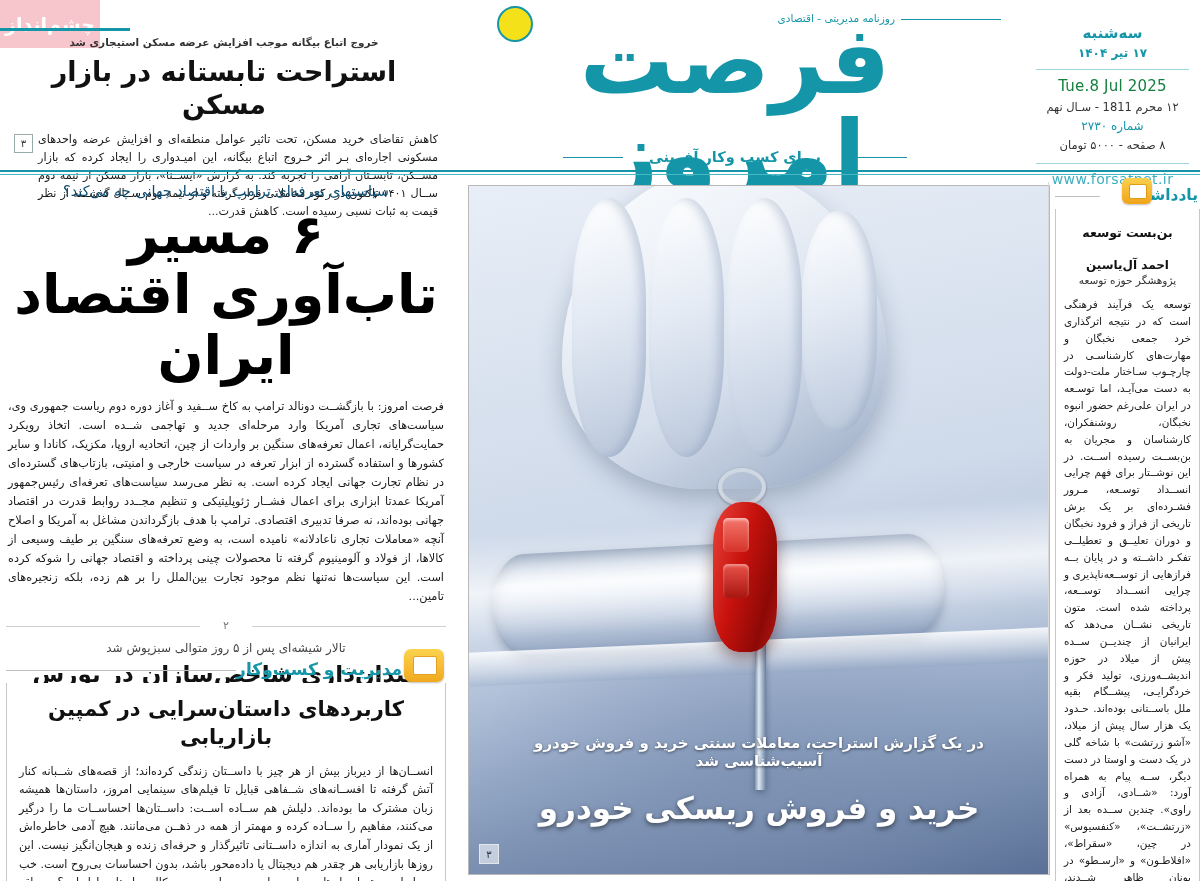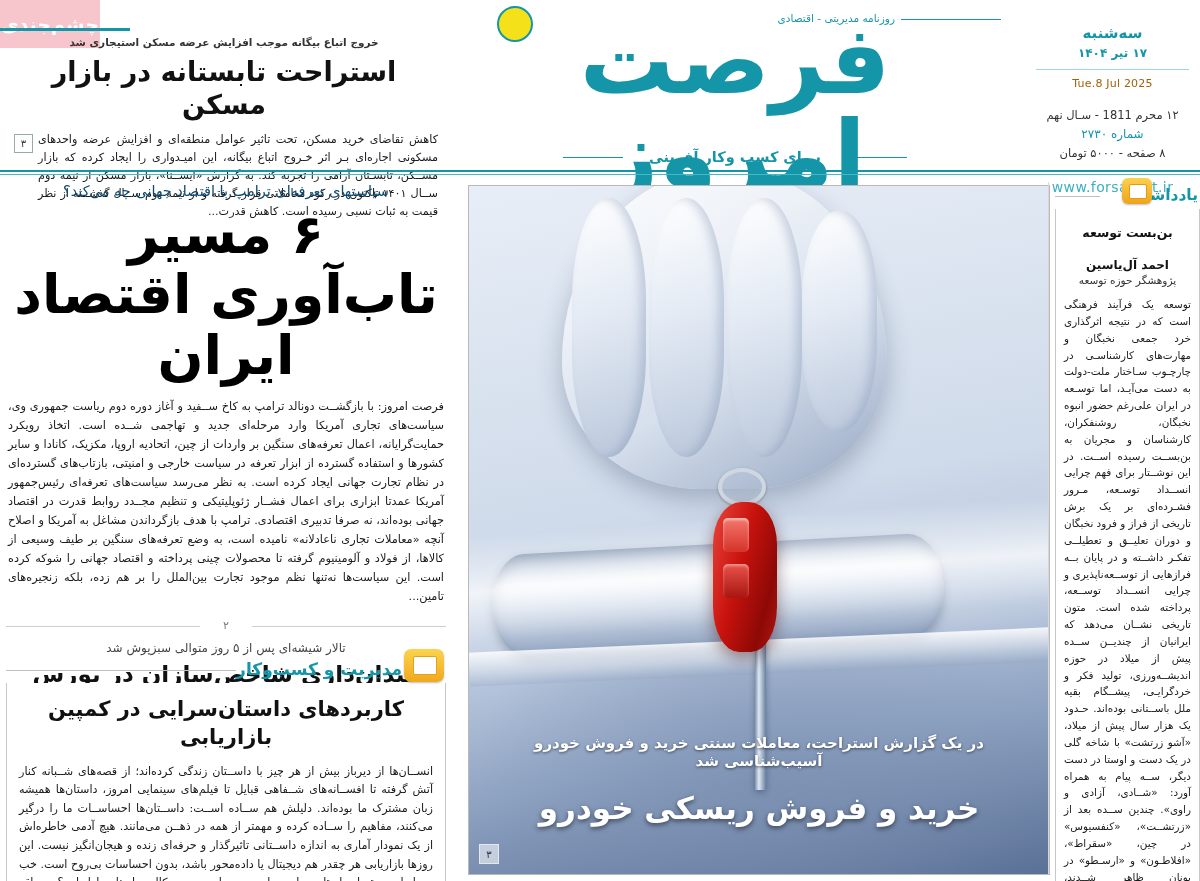--- a/index.html
+++ b/index.html
@@ -93,21 +93,21 @@
   .np-slogan-line.b{right:108px;}
 
   
   .np-info{
     position:absolute;left:1030px;top:6px;width:165px;text-align:center;direction:rtl;
     color:#1596a8;
   }
   .np-info .day{font-size:15px;font-weight:bold;line-height:1.45;margin-top:17px;}
   .np-info .date-fa{font-size:12px;font-weight:bold;line-height:1.4;}
   .np-info .sep{height:1px;background:#9ed6dd;margin:7px 6px;}
-  .np-info .greg{font-size:11px;color:#a16207;margin:4px 0 16px;letter-spacing:.2px;}
+  .np-info .greg{font-size:15px;color:#15803d;margin:4px 0 3px;letter-spacing:.2px;}
   .np-info .hijri{font-size:11.5px;color:#333;line-height:1.6;}
   .np-info .issue{font-size:12px;color:#1596a8;line-height:1.7;}
   .np-info .pages{font-size:11.5px;color:#333;line-height:1.7;}
   .np-info .site{font-size:14px;color:#3db0c0;margin-top:7px;letter-spacing:.4px;direction:ltr;}
 
   
   .col-left{
     position:absolute;left:6px;top:182px;width:440px;direction:rtl;text-align:center;
   }
   .col-left .kicker2{
@@ -306,21 +306,21 @@
   }
 </style>
 </head>
 <body>
 
 <div class="page">
 
   <div class="masthead">
 
     <div class="corner-logo">
-      <div class="cl-text">چشم‌جندی</div>
+      <div class="cl-text">چشم‌انداز</div>
     </div>
     <div class="corner-rule"></div>
 
     <div class="lead-left">
       <div class="kicker">خروج اتباع بیگانه موجب افزایش عرضه مسکن استیجاری شد</div>
       <div class="headline">استراحت تابستانه در بازار مسکن</div>
       <div class="body">کاهش تقاضای خرید مسکن، تحت تاثیر عوامل منطقه‌ای و افزایش عرضه واحدهای مسکونی اجاره‌ای بـر اثر خـروج اتباع بیگانه، این امیـدواری را ایجاد کرده که بازار مســکن، تابسـتان آرامی را تجربه کند. به گزارش «ایســنا»، بازار مسکن از نیمه دوم ســال ۱۴۰۱ تاکنون در رکود معاملاتی قرار گرفته و از نیمه دوم ســال گذشــته از نظر قیمت به ثبات نسبی رسیده است. کاهش قدرت...</div>
       <div class="pg-badge lead-pg">۳</div>
     </div>
 

